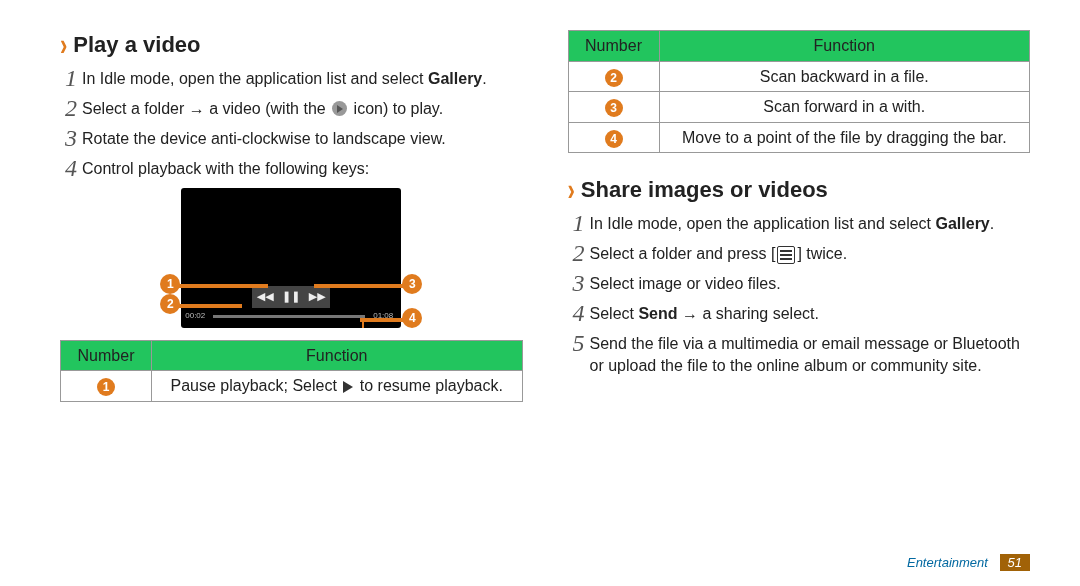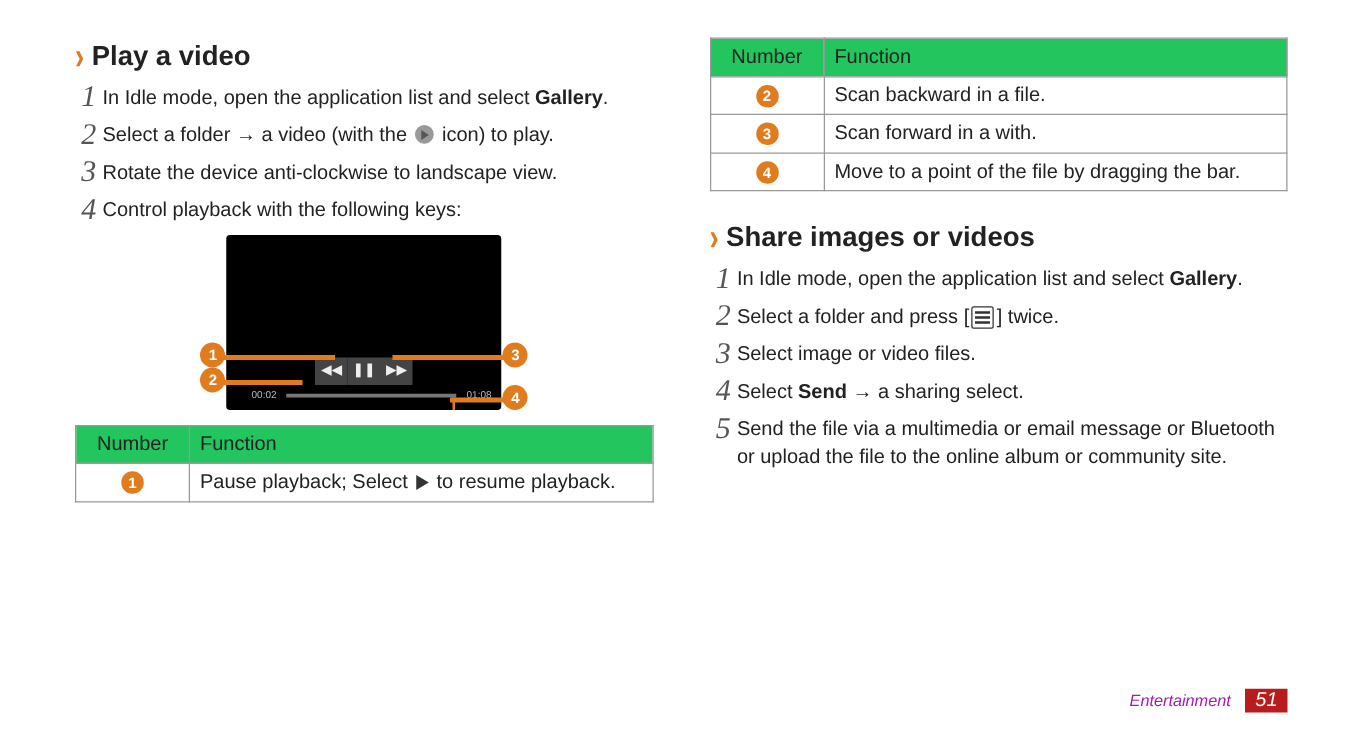--- a/index.html
+++ b/index.html
@@ -11,34 +11,34 @@
   .step-num{font-family:"Times New Roman",Georgia,serif;font-style:italic;font-size:24px;color:#555;width:22px;flex:0 0 22px;text-align:center;line-height:1}
   .step-txt{flex:1;padding-top:2px}
   .inline-ico{display:inline-block;width:15px;height:15px;border-radius:50%;background:#999;color:#555;position:relative;top:2px;margin:0 2px}
   .inline-ico::after{content:"";position:absolute;left:5px;top:4px;border-left:6px solid #555;border-top:4px solid transparent;border-bottom:4px solid transparent}
   .menu-ico{display:inline-block;border:1px solid #333;border-radius:2px;padding:1px 2px;line-height:0;vertical-align:middle;margin:0 2px}
   .menu-ico span{display:block;width:12px;height:2px;background:#333;margin:2px 0}
   .player-wrap{width:250px;margin:8px auto 12px auto;position:relative}
   .player{width:220px;height:140px;background:#000;margin:0 auto;position:relative;border-radius:3px;overflow:hidden}
   .player .controls{position:absolute;bottom:20px;left:0;right:0;display:flex;justify-content:center;gap:0}
   .pbtn{width:26px;height:22px;background:#444;display:flex;align-items:center;justify-content:center;color:#eee;font-size:11px}
-  .tbar{position:absolute;bottom:8px;left:20px;right:8px;height:8px}
+  .tbar{position:absolute;bottom:8px;left:4px;right:8px;height:8px}
   .tbar .trk{position:absolute;left:28px;right:28px;top:3px;height:3px;background:#777}
   .tbar .time{position:absolute;font-size:8px;color:#bbb;top:-1px}
   .callout{position:absolute;border:2px solid #e07b1e}
   .cnum{position:absolute;width:20px;height:20px;border-radius:50%;background:#e07b1e;color:#fff;font-weight:700;font-size:12px;display:flex;align-items:center;justify-content:center}
   table.ft{width:100%;border-collapse:collapse;border:1px solid #999}
-  .ft th,.ft td{border:1px solid #999;padding:4px 8px;text-align:left;vertical-align:top;font-weight:400}
+  .ft th,.ft td{border:1px solid #999;padding:4px 8px;text-align:center;vertical-align:top;font-weight:400}
   .ft th{background:#22c55e}
   .ft .nc{text-align:center;width:74px}
   .tnum{display:inline-block;width:18px;height:18px;border-radius:50%;background:#e07b1e;color:#fff;font-weight:700;font-size:12px;text-align:center;line-height:18px}
   .tri-r{display:inline-block;width:0;height:0;border-left:10px solid #333;border-top:6px solid transparent;border-bottom:6px solid transparent;vertical-align:middle;margin:0 2px}
   .footer{position:absolute;bottom:14px;right:50px;font-size:13px}
-  .footer .sec{font-style:italic;color:#a21caf;margin-right:8px}
-  .footer .pg{background:#b91c1c;color:#fff;font-style:italic;padding:1px 8px;font-size:16px}
+  .footer .sec{font-style:italic;color:#0369a1;margin-right:8px}
+  .footer .pg{background:#a16207;color:#fff;font-style:italic;padding:1px 8px;font-size:13px}
 </style>
 </head>
 <body>
 
 <div class="page">
 
   <div class="col">
     <h2>
       <span class="chev">›</span>
       <span>Play a video</span>

